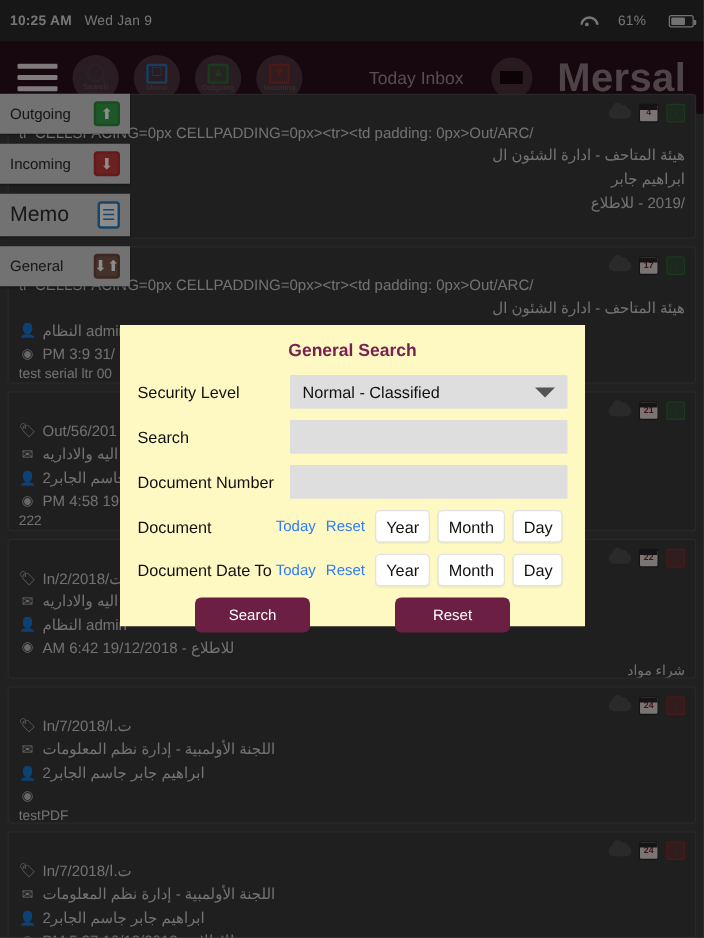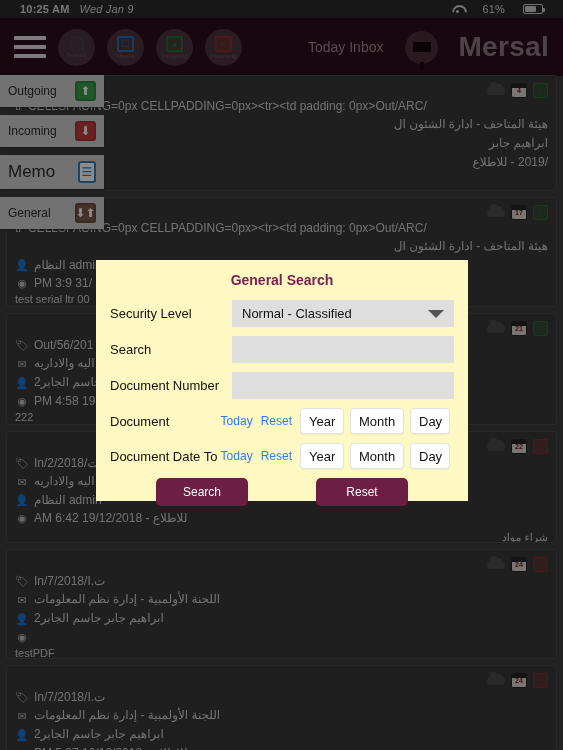--- a/index.html
+++ b/index.html
@@ -6,26 +6,26 @@
   html, body {
     width: 563px; height: 750px;
     font-family: "Liberation Sans", sans-serif;
     background: #3d3d3d;
     overflow: hidden;
   }
   #app { position: relative; width: 563px; height: 750px; overflow: hidden; background:#3d3d3d; }
 
   
   .statusbar {
-    height: 18px; background: #2a2a2a; color: #d8d8d8;
+    height: 33px; background: #2a2a2a; color: #d8d8d8;
     display: flex; align-items: center; font-size: 11px;
-    padding: 0 20px; letter-spacing: .2px; text-align: center;
+    padding: 0 8px; letter-spacing: .2px; text-align: center;
   }
   .sb-time { font-weight: 600; }
-  .sb-date { margin-left: 10px; font-style: italic; }
+  .sb-date { margin-left: 10px; }
   .sb-right { margin-left: auto; display: flex; align-items: center; gap: 18px; }
   .wifi-ico { display:inline-block; width:13px; height:10px; position:relative; }
   .wifi-ico:before{
     content:""; position:absolute; left:1px; top:1px; width:11px; height:11px;
     border:2px solid #d8d8d8; border-radius:50%;
     clip-path: polygon(0 0,100% 0,100% 48%,0 48%);
   }
   .wifi-ico:after{
     content:""; position:absolute; left:5px; top:6px; width:3px;height:3px;
     background:#d8d8d8; border-radius:50%;
@@ -56,21 +56,21 @@
   .sq-memo { border-color:#2f6fa8; color:#2f6fa8; }
   .sq-out { border-color:#2f6b35; color:#2f6b35; background:rgba(47,107,53,.25); }
   .sq-in  { border-color:#8b2f2f; color:#8b2f2f; background:rgba(139,47,47,.28); }
   .header-title { margin-left:auto; color:#9d8c93; font-size:14px; }
   .filter-btn {
     width: 33px; height: 33px; border-radius:50%; background:#4a3038;
     margin-left: 22px; display:flex;align-items:center;justify-content:center; cursor:pointer;
   }
   .funnel { width:0;height:0;border-left:9px solid #16060c;border-right:9px solid #16060c;border-top:10px solid #16060c;position:relative;}
   .funnel:after{content:"";position:absolute;left:-2px;top:10px;width:4px;height:7px;background:#16060c;}
-  .brand { margin-left: 20px; color:#8e7d84; font-size:28px; font-weight:700; letter-spacing:.3px; }
+  .brand { margin-left: 20px; color:#8e7d84; font-size:32px; font-weight:700; letter-spacing:.3px; }
 
   
   .list { position:absolute; top:75px; left:0; right:0; bottom:0; padding: 0 6px; }
   .card {
     background:#3a3a3a; border:1px solid #4a4a4a; border-radius:3px;
     margin-bottom: 6px; padding: 6px 8px 8px; position:relative; color:#cfcfcf;
     overflow:hidden;
   }
   .card-icons { display:flex; justify-content:flex-end; align-items:center; gap:6px; height:16px; }
   .cloud { width:18px;height:9px;background:#4d4d4d;border-radius:6px 6px 5px 5px;position:relative;}

